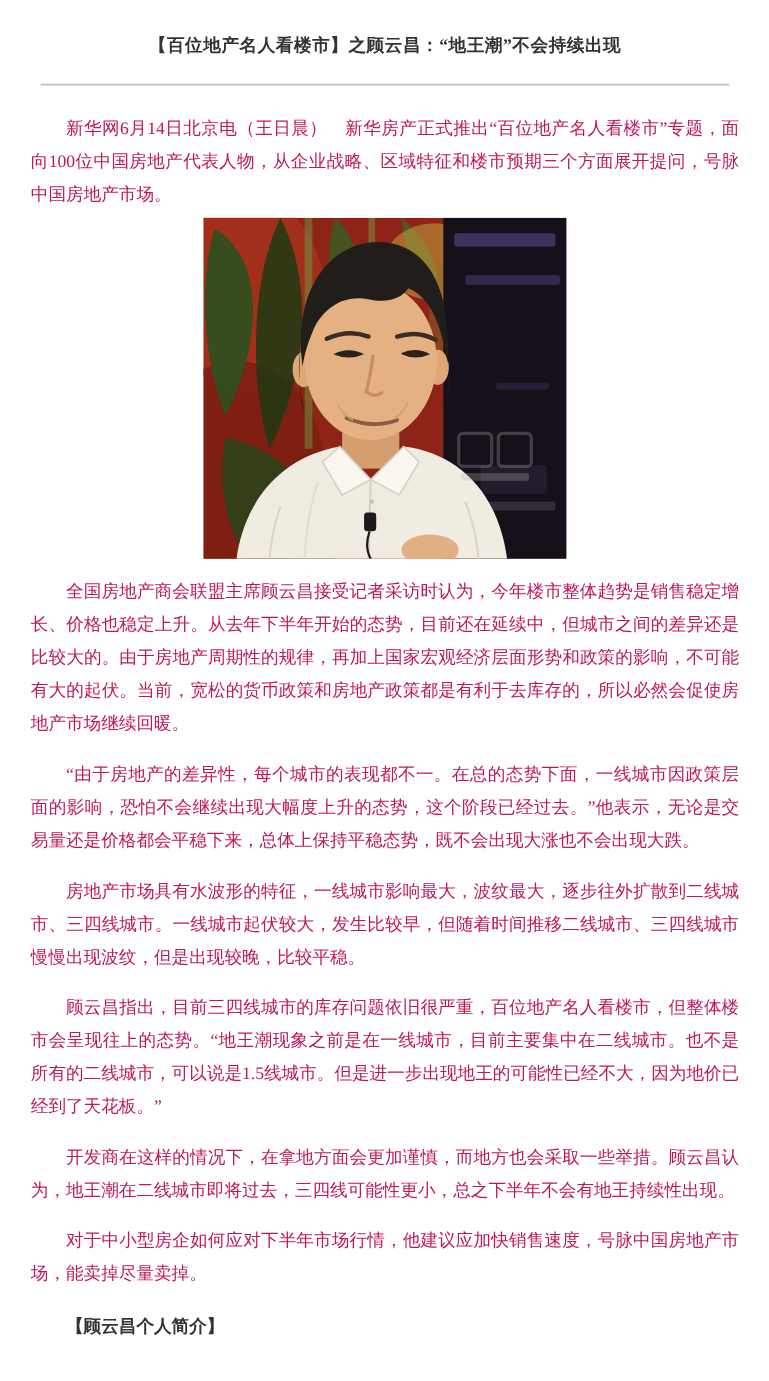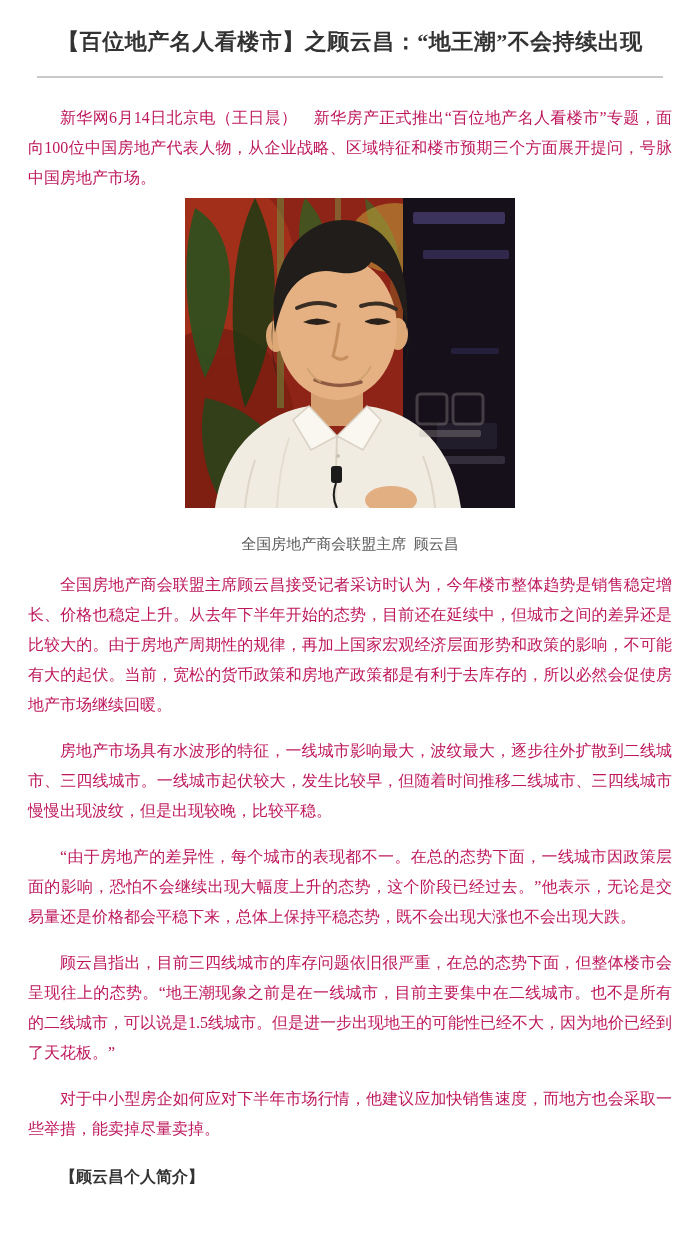--- a/index.html
+++ b/index.html
@@ -13,21 +13,21 @@
     margin: 0 auto;
     background: #ffffff;
     font-family: "Liberation Serif", "DejaVu Serif", serif;
     box-sizing: border-box;
   }
   .article {
     padding: 0 27px 36px 28px;
   }
   .article-title {
     margin: 27px 0 0;
-    font-size: 22px;
+    font-size: 16px;
     line-height: 30px;
     font-weight: bold;
     text-align: center;
     color: #333333;
     letter-spacing: 0.5px;
   }
   .title-divider {
     border: none;
     border-top: 2px solid #c9c9c9;
     margin: 19px 9px 0 9px;
@@ -154,27 +154,27 @@
 
           <ellipse cx="206" cy="302" rx="26" ry="14" fill="#dfa878" opacity="0.9"></ellipse>
         </g>
 
         <g opacity="0.28">
           <rect x="232" y="196" width="30" height="30" rx="4" fill="none" stroke="#bdb7b2" stroke-width="3"></rect>
           <rect x="268" y="196" width="30" height="30" rx="4" fill="none" stroke="#bdb7b2" stroke-width="3"></rect>
           <rect x="234" y="232" width="62" height="7" fill="#bdb7b2" rx="2"></rect>
         </g>
       </svg>
-      <figcaption class="photo-caption">全国房地产商会联盟主席  顾云昌</figcaption>
     </figure>
 
     <div>
         <p class="para">全国房地产商会联盟主席顾云昌接受记者采访时认为，今年楼市整体趋势是销售稳定增长、价格也稳定上升。从去年下半年开始的态势，目前还在延续中，但城市之间的差异还是比较大的。由于房地产周期性的规律，再加上国家宏观经济层面形势和政策的影响，不可能有大的起伏。当前，宽松的货币政策和房地产政策都是有利于去库存的，所以必然会促使房地产市场继续回暖。</p>
+        <p class="para">“由于房地产的差异性，每个城市的表现都不一。在总的态势下面，一线城市因政策层面的影响，恐怕不会继续出现大幅度上升的态势，这个阶段已经过去。”他表示，无论是交易量还是价格都会平稳下来，总体上保持平稳态势，既不会出现大涨也不会出现大跌。</p>
         <p class="para">房地产市场具有水波形的特征，一线城市影响最大，波纹最大，逐步往外扩散到二线城市、三四线城市。一线城市起伏较大，发生比较早，但随着时间推移二线城市、三四线城市慢慢出现波纹，但是出现较晚，比较平稳。</p>
-        <p class="para">“由于房地产的差异性，每个城市的表现都不一。在总的态势下面，一线城市因政策层面的影响，恐怕不会继续出现大幅度上升的态势，这个阶段已经过去。”他表示，无论是交易量还是价格都会平稳下来，总体上保持平稳态势，既不会出现大涨也不会出现大跌。</p>
-        <p class="para">顾云昌指出，目前三四线城市的库存问题依旧很严重，在总的态势下面，但整体楼市会呈现往上的态势。“地王潮现象之前是在一线城市，目前主要集中在二线城市。也不是所有的二线城市，可以说是1.5线城市。但是进一步出现地王的可能性已经不大，因为地价已经到了天花板。”</p>
-        <p class="para">对于中小型房企如何应对下半年市场行情，他建议应加快销售速度，而地方也会采取一些举措，能卖掉尽量卖掉。</p>
+        <p class="para">顾云昌指出，目前三四线城市的库存问题依旧很严重，百位地产名人看楼市，但整体楼市会呈现往上的态势。“地王潮现象之前是在一线城市，目前主要集中在二线城市。也不是所有的二线城市，可以说是1.5线城市。但是进一步出现地王的可能性已经不大，因为地价已经到了天花板。”</p>
+        <p class="para">开发商在这样的情况下，在拿地方面会更加谨慎，而地方也会采取一些举措。顾云昌认为，地王潮在二线城市即将过去，三四线可能性更小，总之下半年不会有地王持续性出现。</p>
+        <p class="para">对于中小型房企如何应对下半年市场行情，他建议应加快销售速度，号脉中国房地产市场，能卖掉尽量卖掉。</p>
       </div>
 
     <p class="section-heading">【顾云昌个人简介】</p>
 
   </div>
 </div>
 
 </body></html>

